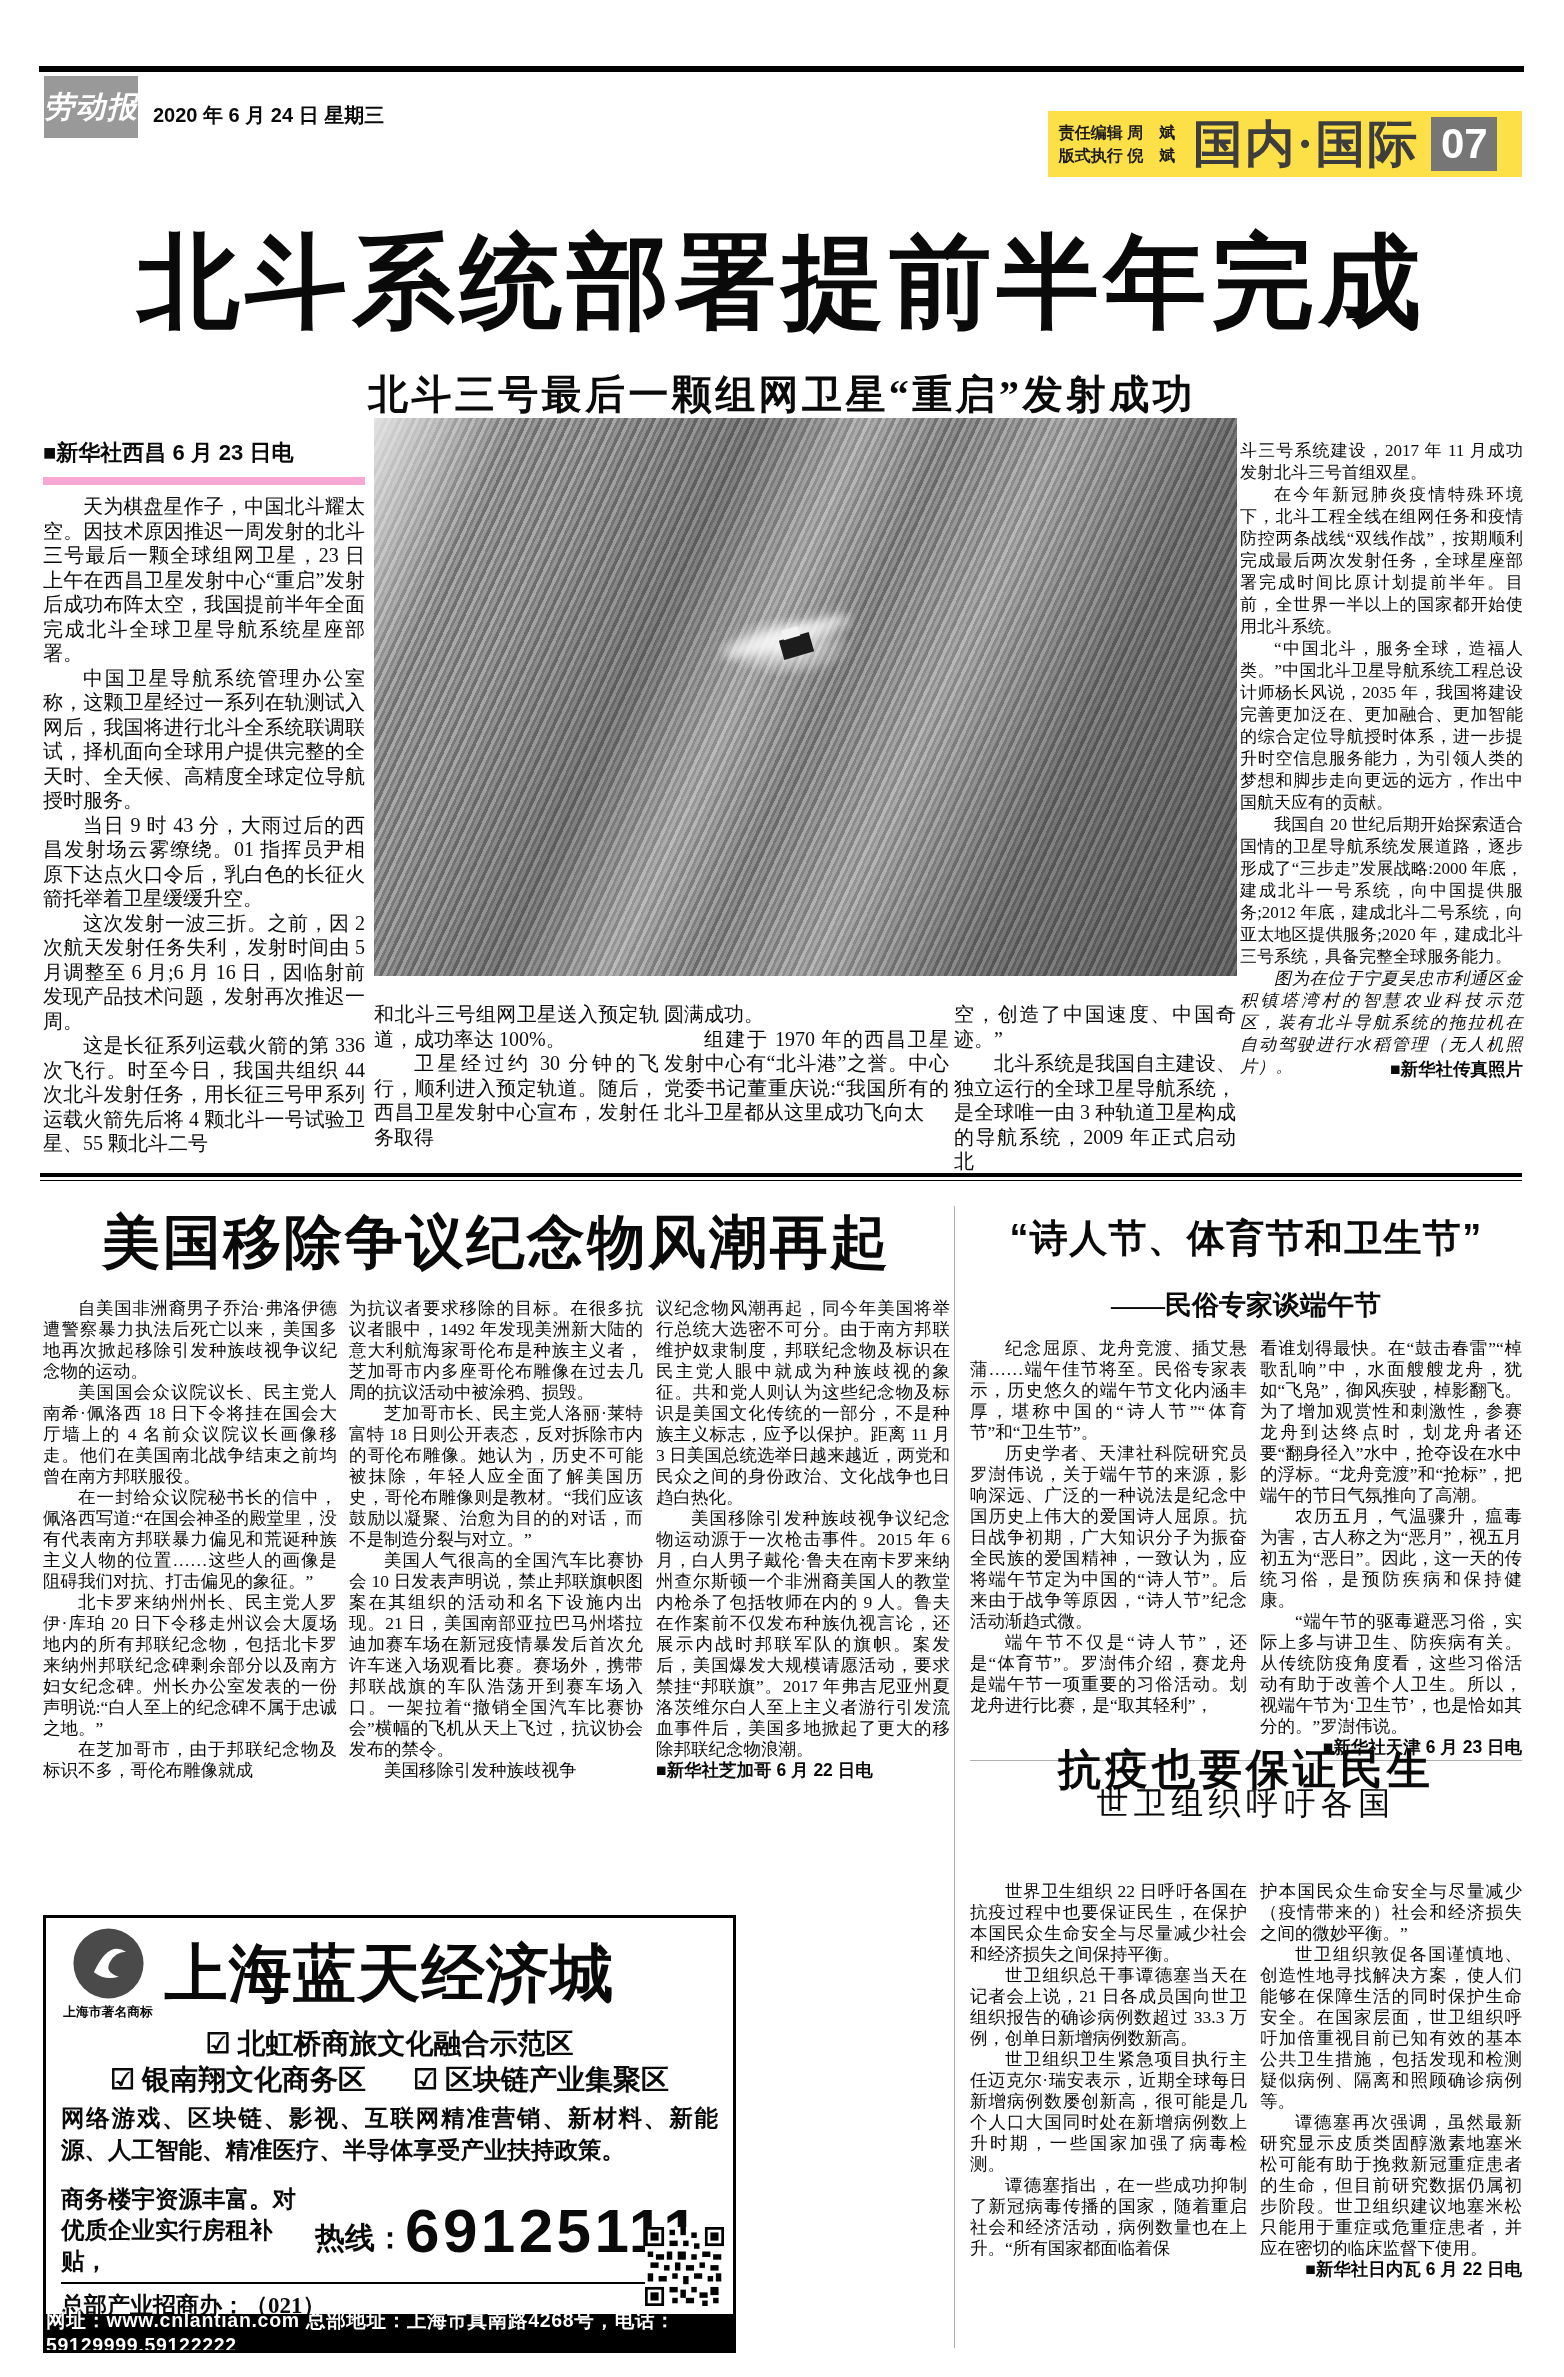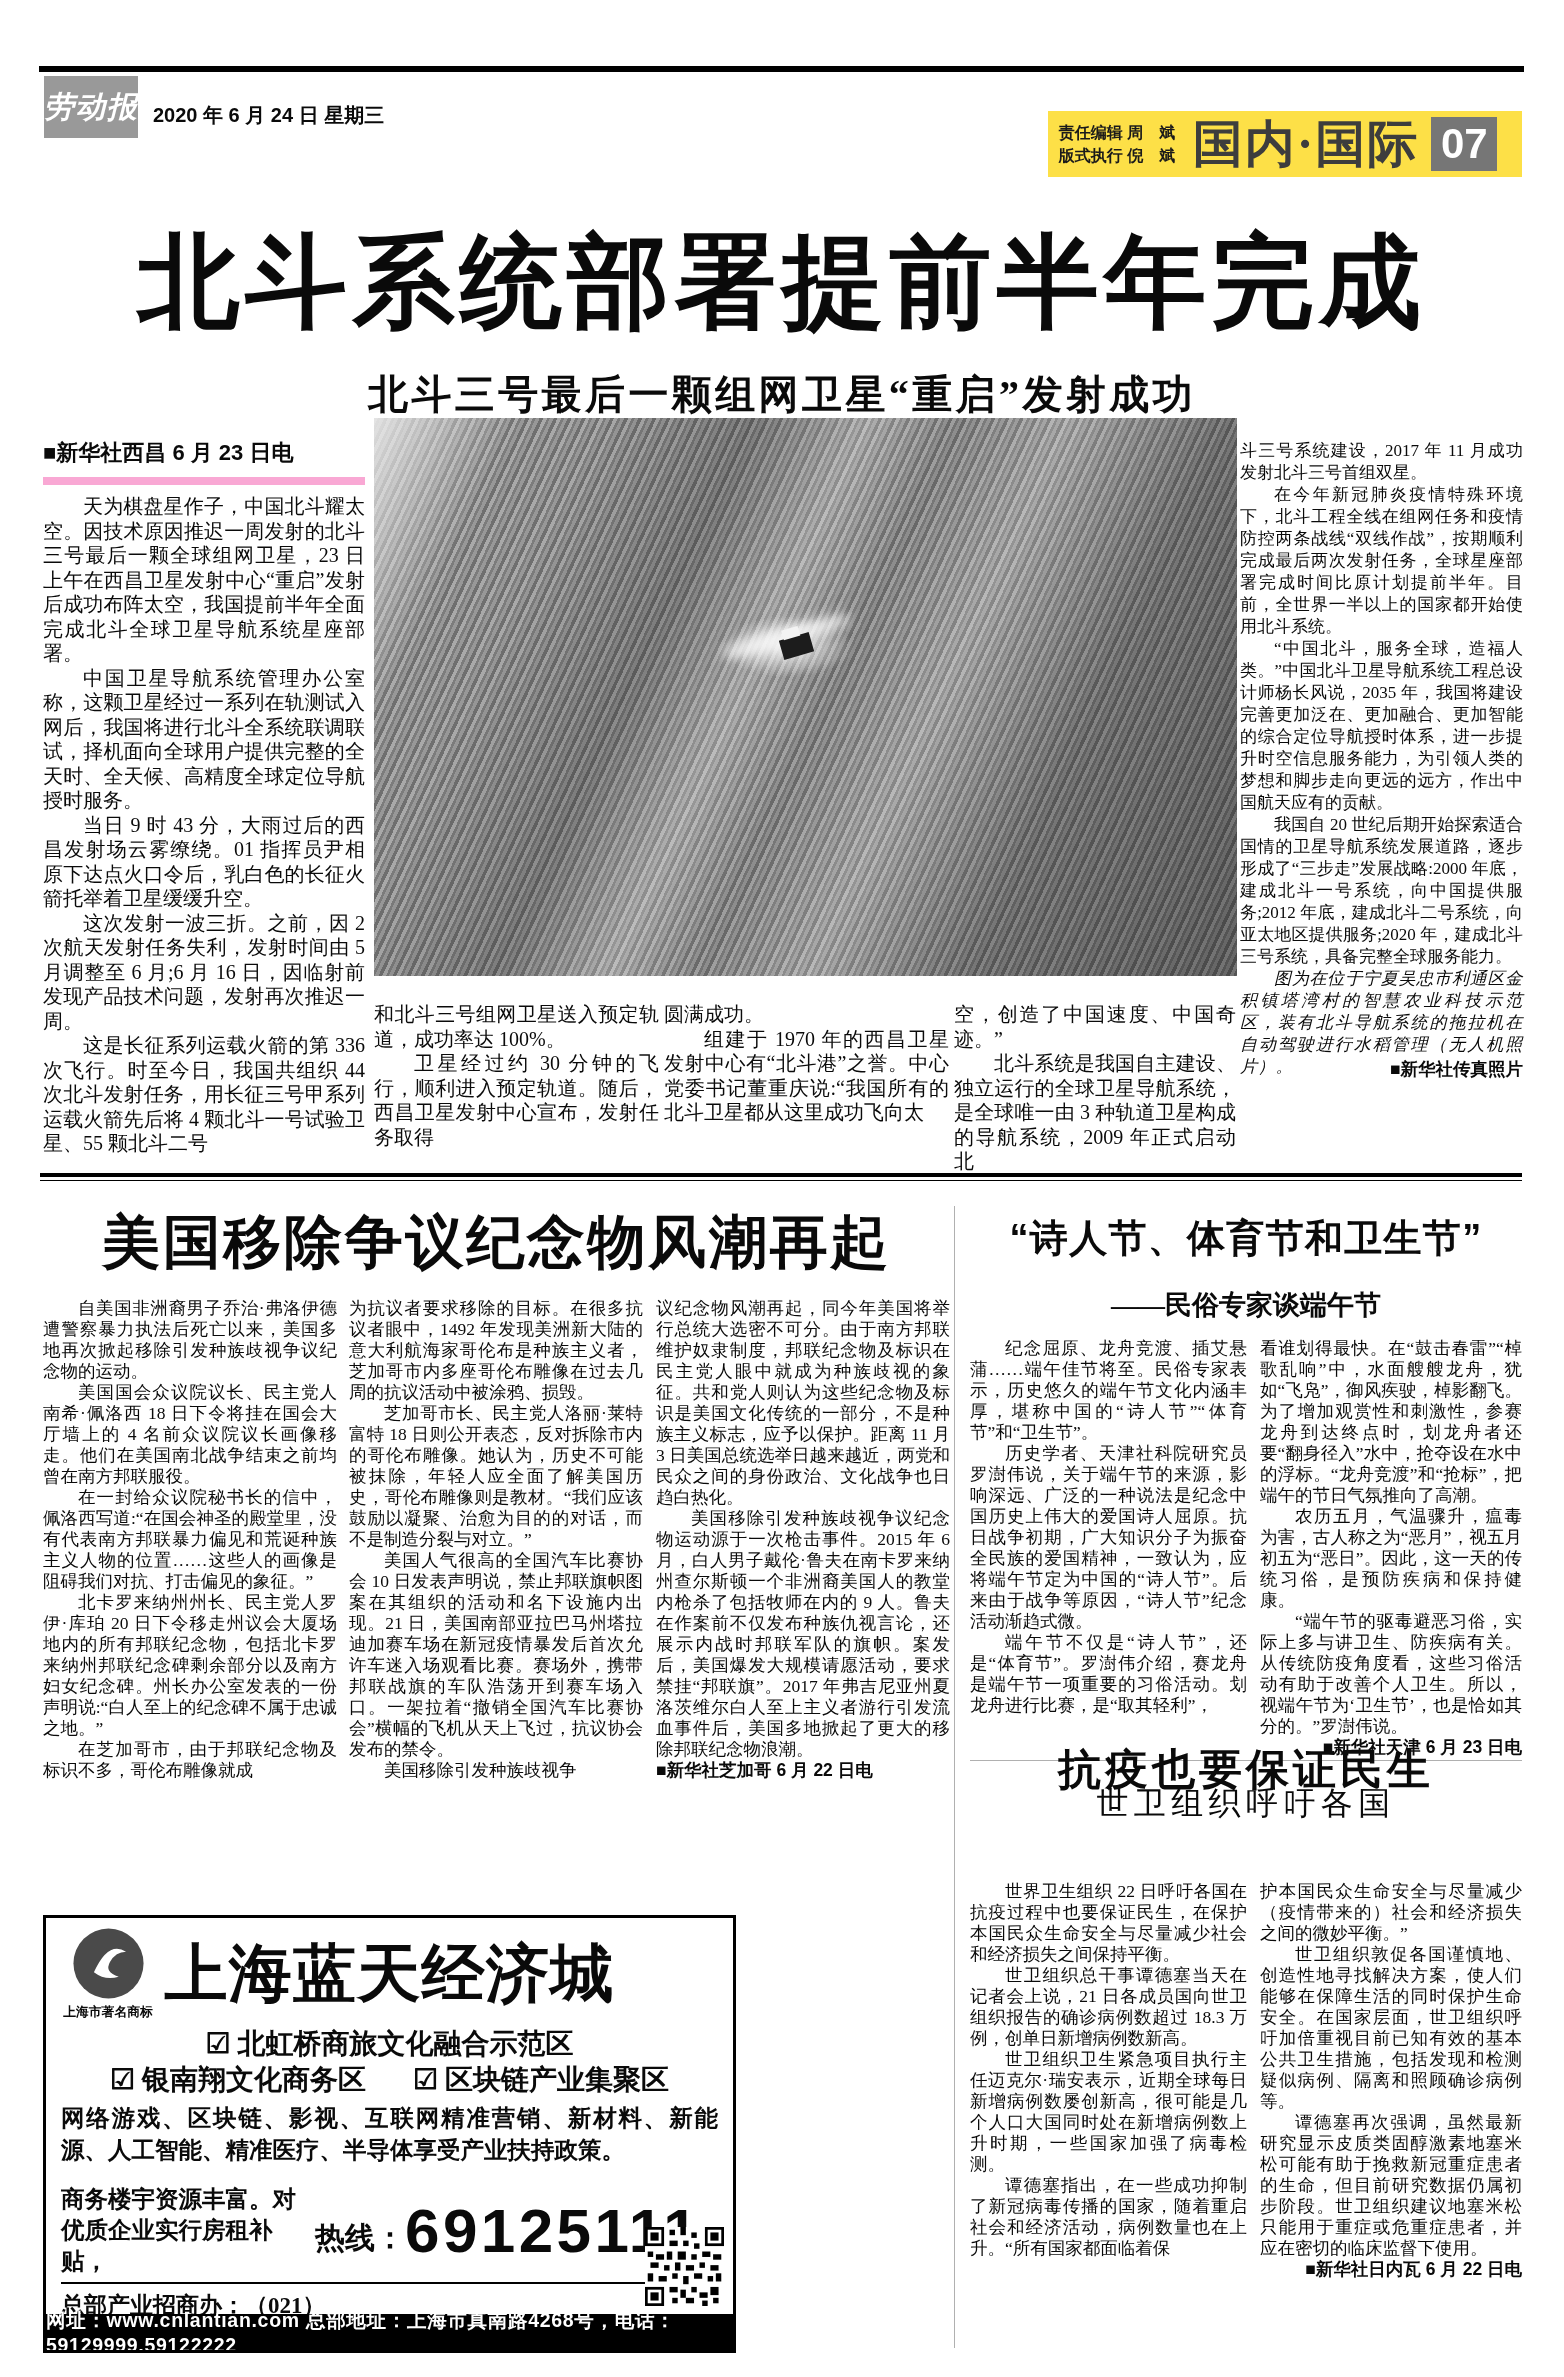--- a/index.html
+++ b/index.html
@@ -214,21 +214,21 @@
         <p>农历五月，气温骤升，瘟毒为害，古人称之为“恶月”，视五月初五为“恶日”。因此，这一天的传统习俗，是预防疾病和保持健康。</p>
         <p>“端午节的驱毒避恶习俗，实际上多与讲卫生、防疾病有关。从传统防疫角度看，这些习俗活动有助于改善个人卫生。所以，视端午节为‘卫生节’，也是恰如其分的。”罗澍伟说。</p>
       </div>
     <p class="wire body-md align-r" style="margin:0;">■新华社天津 6 月 23 日电</p>
   </div>
 
   <div class="abs who-kicker">世卫组织呼吁各国</div>
   <div class="abs who-headline sans">抗疫也要保证民生</div>
   <div class="abs who-c1 cols body-md">
       <p>世界卫生组织 22 日呼吁各国在抗疫过程中也要保证民生，在保护本国民众生命安全与尽量减少社会和经济损失之间保持平衡。</p>
-      <p>世卫组织总干事谭德塞当天在记者会上说，21 日各成员国向世卫组织报告的确诊病例数超过 18.3 万例，创单日新增病例数新高。</p>
+      <p>世卫组织总干事谭德塞当天在记者会上说，21 日各成员国向世卫组织报告的确诊病例数超过 33.3 万例，创单日新增病例数新高。</p>
       <p>世卫组织卫生紧急项目执行主任迈克尔·瑞安表示，近期全球每日新增病例数屡创新高，很可能是几个人口大国同时处在新增病例数上升时期，一些国家加强了病毒检测。</p>
       <p>谭德塞指出，在一些成功抑制了新冠病毒传播的国家，随着重启社会和经济活动，病例数量也在上升。“所有国家都面临着保</p>
     </div>
   <div class="abs who-c2">
     <div class="cols cont body-md">
         <p>护本国民众生命安全与尽量减少（疫情带来的）社会和经济损失之间的微妙平衡。”</p>
         <p>世卫组织敦促各国谨慎地、创造性地寻找解决方案，使人们能够在保障生活的同时保护生命安全。在国家层面，世卫组织呼吁加倍重视目前已知有效的基本公共卫生措施，包括发现和检测疑似病例、隔离和照顾确诊病例等。</p>
         <p>谭德塞再次强调，虽然最新研究显示皮质类固醇激素地塞米松可能有助于挽救新冠重症患者的生命，但目前研究数据仍属初步阶段。世卫组织建议地塞米松只能用于重症或危重症患者，并应在密切的临床监督下使用。</p>
       </div>
     <p class="wire body-md align-r" style="margin:0;">■新华社日内瓦 6 月 22 日电</p>

